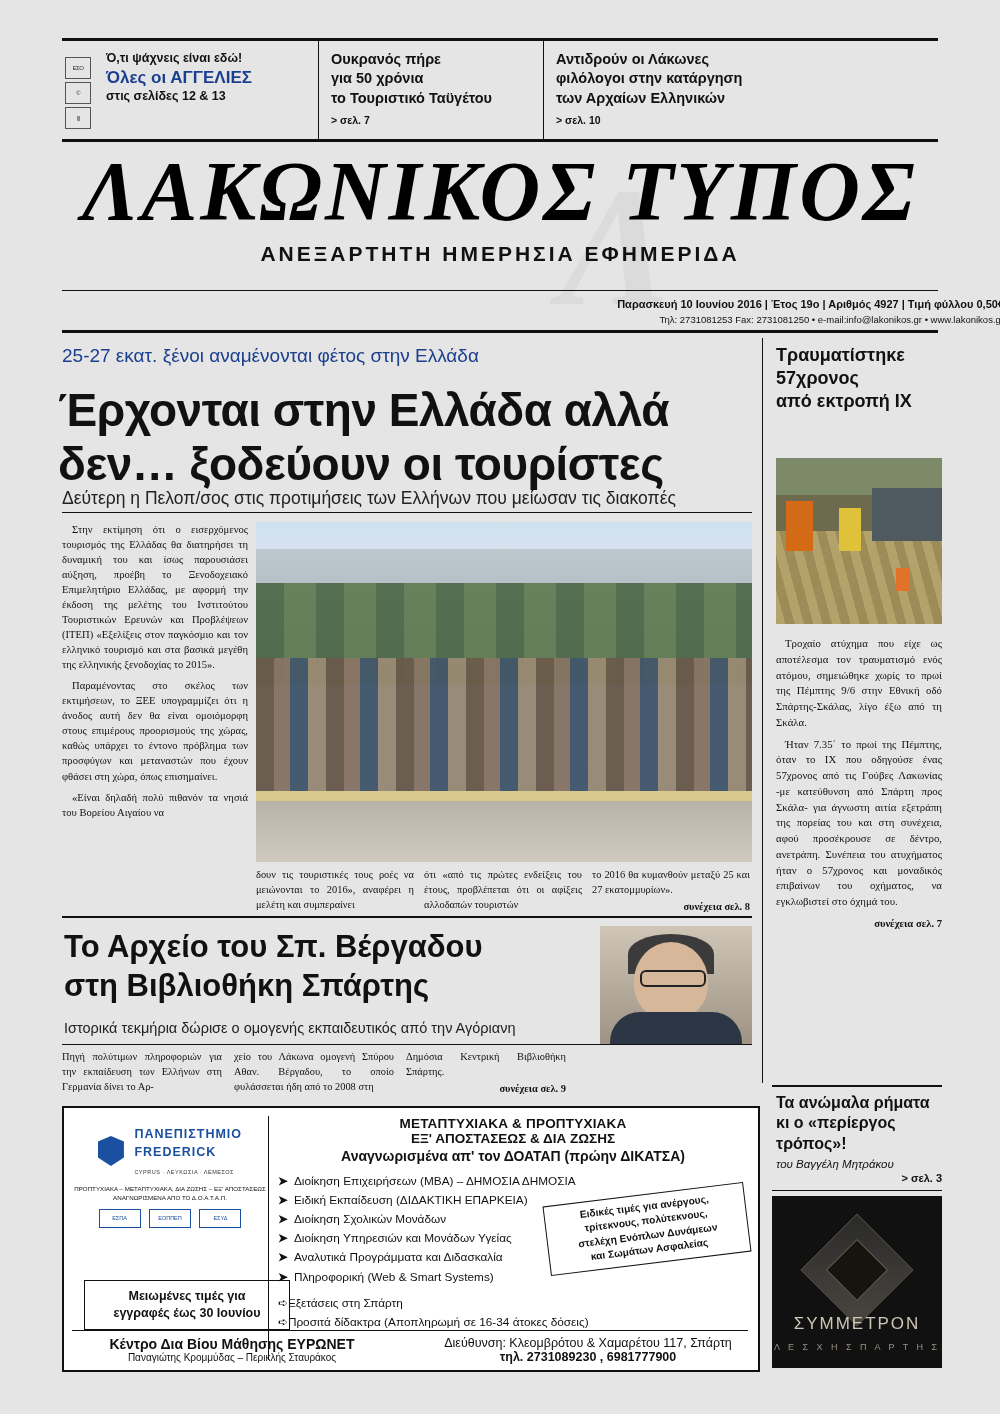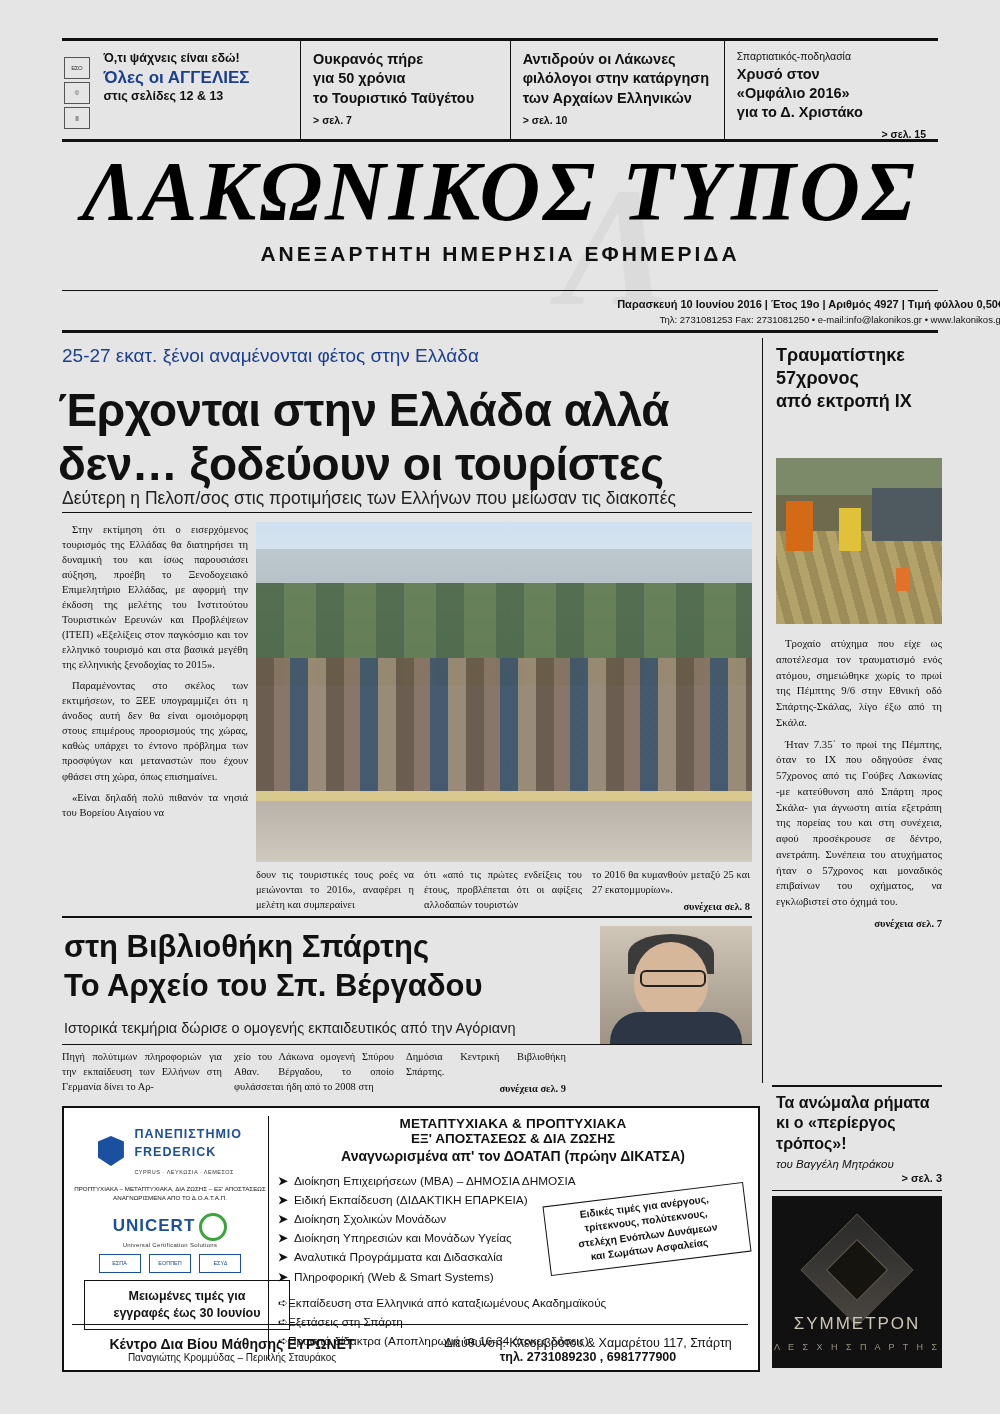--- a/index.html
+++ b/index.html
@@ -458,21 +458,21 @@
   .ad-list2 { margin-top:7px; font-size:11.8px; line-height:1.62;}
   .stamp {
     position:absolute; right:0px; top:78px; width:188px;
     border:1.5px solid #111; padding:5px 6px;
     transform: rotate(-7deg);
     background:#fff;
     font-size:10.2px; font-weight:bold; line-height:1.42; text-align:center;
   }
   .ad-foot {
     position:absolute; left:8px; bottom:6px; width:676px;
-    border-top:1px solid #111; padding-top:11px;
+    border-top:1px solid #111; padding-top:5px;
     display:flex; justify-content:space-between; align-items:flex-start;
   }
   .ad-foot .lft { width:320px; text-align:center;}
   .ad-foot .lft .f1 { font-size:14px; font-weight:bold;}
   .ad-foot .lft .f2 { font-size:10px; }
   .ad-foot .rgt { width:320px; text-align:center;}
   .ad-foot .rgt .f1 { font-size:12.5px; }
   .ad-foot .rgt .f2 { font-size:12.5px; font-weight:bold;}
 </style>
 </head>
@@ -500,27 +500,20 @@
       <div class="tz-ref">&gt; σελ. 7</div>
     </div>
 
     <div class="teaser-cell teaser-c3">
       <div class="tz-head" style="white-space:pre-line">Αντιδρούν οι Λάκωνες
 φιλόλογοι στην κατάργηση
 των Αρχαίων Ελληνικών</div>
       <div class="tz-ref">&gt; σελ. 10</div>
     </div>
 
-    <div class="teaser-cell teaser-c4">
-      <div class="tz-kicker">Σπαρτιατικός-ποδηλασία</div>
-      <div class="tz-head" style="white-space:pre-line">Χρυσό στον
-«Ομφάλιο 2016»
-για το Δ. Χριστάκο</div>
-      <div class="tz-ref" style="text-align:right">&gt; σελ. 15</div>
-    </div>
   </div>
 
   <div class="ghost">Λ</div>
   <div class="masthead">
     <div class="title">ΛΑΚΩΝΙΚΟΣ ΤΥΠΟΣ</div>
     <div class="subtitle">ΑΝΕΞΑΡΤΗΤΗ ΗΜΕΡΗΣΙΑ ΕΦΗΜΕΡΙΔΑ</div>
   </div>
   <div class="mast-rule"></div>
   <div class="mast-info">
     <div class="l1">Παρασκευή 10 Ιουνίου 2016 | Έτος 19ο | Αριθμός 4927 | Τιμή φύλλου 0,50€</div>
@@ -558,22 +551,22 @@
     <div>ότι «από τις πρώτες ενδείξεις του έτους, προβλέπεται ότι οι αφίξεις αλλοδαπών τουριστών</div>
     <div>
       <span>το 2016 θα κυμανθούν μεταξύ 25 και 27 εκατομμυρίων».</span>
       <span class="cont-ref">συνέχεια σελ. 8</span>
     </div>
   </div>
 
   <div class="hr-mid"></div>
 
   <div class="s2-head">
+    <div>Το Αρχείο του Σπ. Βέργαδου</div>
     <div>στη Βιβλιοθήκη Σπάρτης</div>
-    <div>Το Αρχείο του Σπ. Βέργαδου</div>
   </div>
   <div class="s2-portrait">
     <div class="hair"></div>
       <div class="face"></div>
       <div class="glasses"></div>
       <div class="body"></div>
   </div>
   <div class="s2-sub">Ιστορικά τεκμήρια δώρισε ο ομογενής εκπαιδευτικός από την Αγόριανη</div>
   <div class="s2-rule"></div>
   <div class="s2-cols">
@@ -622,24 +615,20 @@
       <div class="fred-logo">
         <span class="crest"></span>
         <span class="txt">
           <span class="t1">ΠΑΝΕΠΙΣΤΗΜΙΟ</span><br>
           <span class="t2">FREDERICK</span><br>
           <span class="t3">CYPRUS · ΛΕΥΚΩΣΙΑ · ΛΕΜΕΣΟΣ</span>
         </span>
       </div>
       <div class="fred-note" style="white-space:pre-line">ΠΡΟΠΤΥΧΙΑΚΑ – ΜΕΤΑΠΤΥΧΙΑΚΑ, ΔΙΑ ΖΩΣΗΣ – ΕΞ' ΑΠΟΣΤΑΣΕΩΣ
 ΑΝΑΓΝΩΡΙΣΜΕΝΑ ΑΠΟ ΤΟ Δ.Ο.Α.Τ.Α.Π.</div>
-      <div class="unicert">
-        <span class="u1">UNICERT</span><span class="ring"></span>
-        <div class="u2">Universal Certification Solutions</div>
-      </div>
       <div class="eu-badges">
         <span>ΕΣΠΑ</span>
         <span>ΕΟΠΠΕΠ</span>
         <span>ΕΣΥΔ</span>
       </div>
       <div class="ad-offer" style="white-space:pre-line">Μειωμένες τιμές για
 εγγραφές έως 30 Ιουνίου</div>
     </div>
 
     <div class="ad-right">
@@ -668,21 +657,20 @@
             <span class="arrow">➤</span>
             <span>Αναλυτικά Προγράμματα και Διδασκαλία</span>
           </div>
         <div class="it">
             <span class="arrow">➤</span>
             <span>Πληροφορική (Web &amp; Smart Systems)</span>
           </div>
       </div>
 
       <div class="ad-list2">
-        <div class="it"><span class="arrow">➪</span><span>Εκπαίδευση στα Ελληνικά από καταξιωμένους Ακαδημαϊκούς</span></div>
         <div class="it"><span class="arrow">➪</span><span>Εξετάσεις στη Σπάρτη</span></div>
         <div class="it"><span class="arrow">➪</span><span>Προσιτά δίδακτρα (Αποπληρωμή σε 16-34 άτοκες δόσεις)</span></div>
       </div>
 
       <div class="stamp" style="white-space:pre-line">Ειδικές τιμές για ανέργους,
 τρίτεκνους, πολύτεκνους,
 στελέχη Ενόπλων Δυνάμεων
 και Σωμάτων Ασφαλείας</div>
     </div>
 

